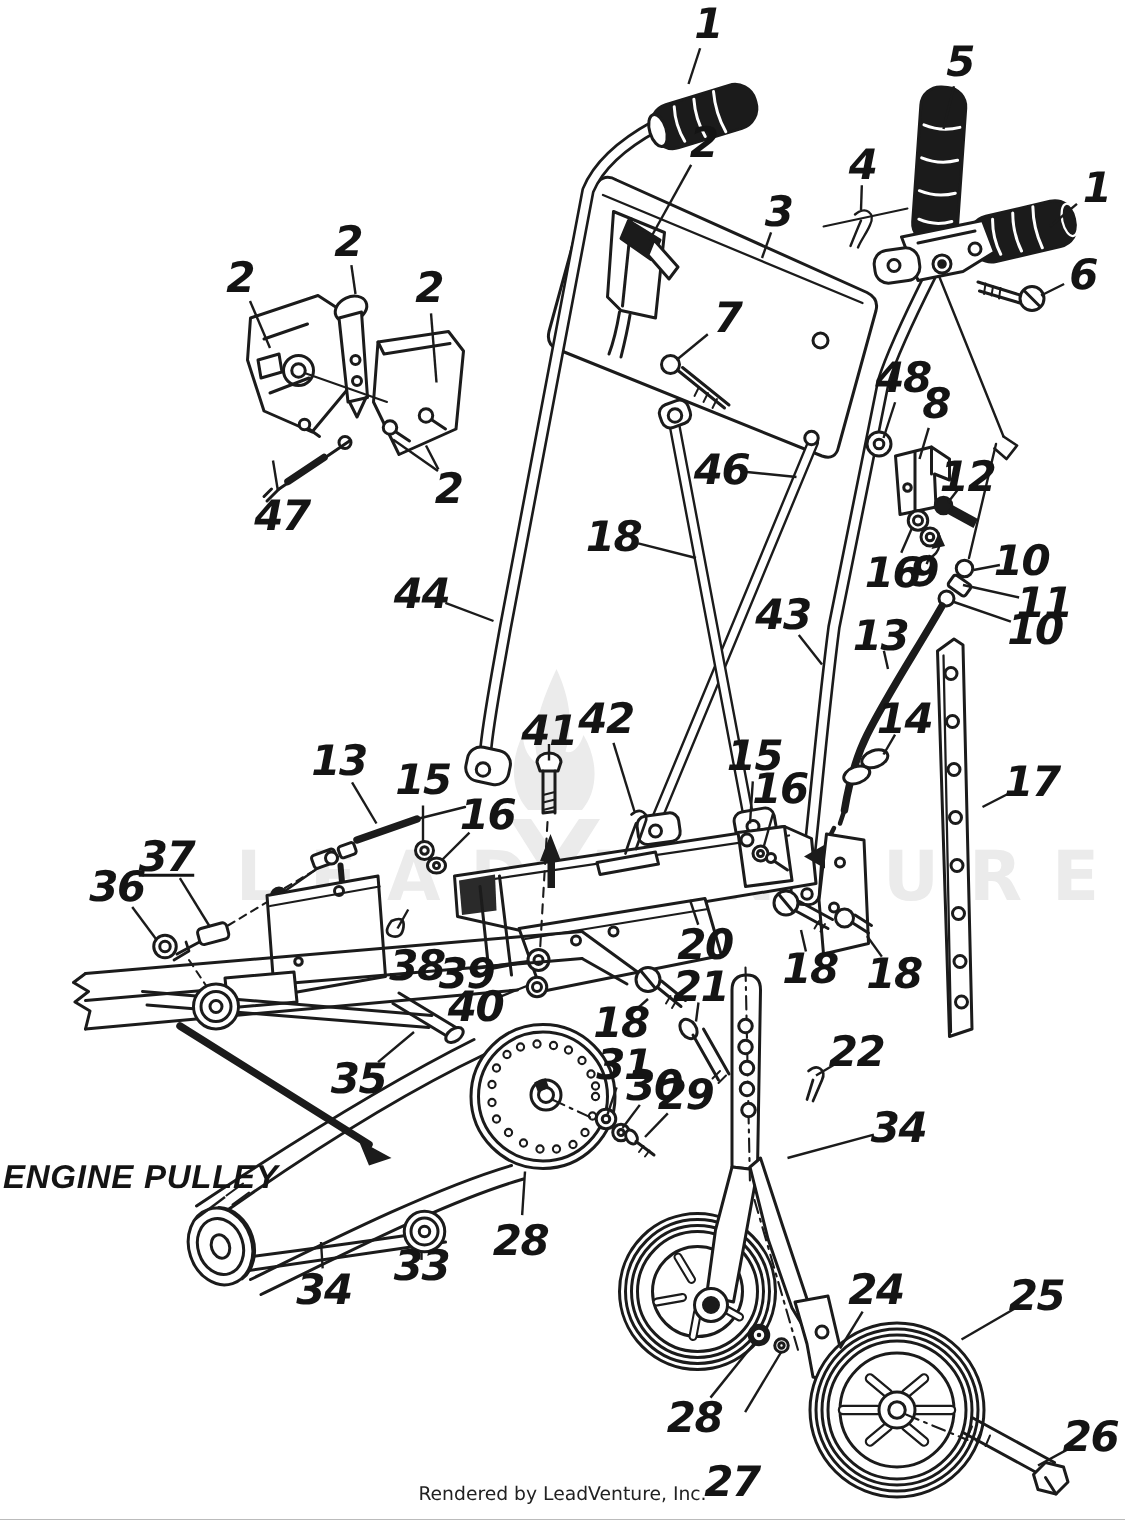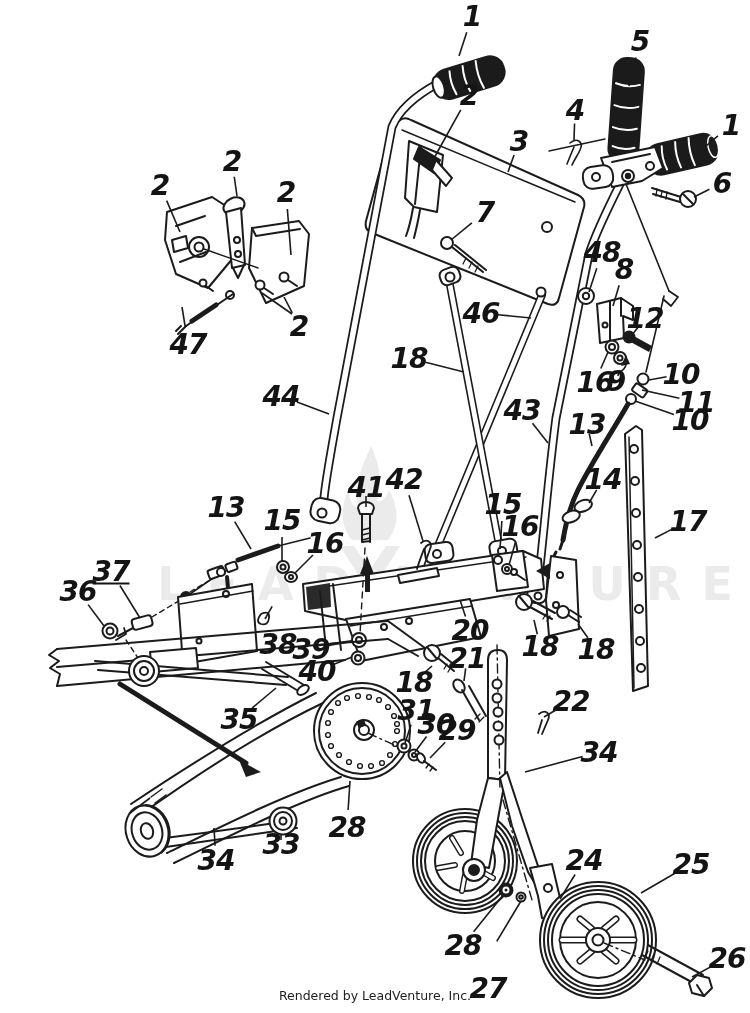--- a/index.html
+++ b/index.html
@@ -504,16 +504,17 @@
       <span class="callout" style="left: 347px; top: 827px;">28</span>
       <span class="callout" style="left: 281px; top: 844px;">33</span>
       <span class="callout" style="left: 216px; top: 860px;">34</span>
       <span class="callout" style="left: 584px; top: 860px;">24</span>
       <span class="callout" style="left: 691px; top: 864px;">25</span>
       <span class="callout" style="left: 463px; top: 945px;">28</span>
       <span class="callout" style="left: 488px; top: 956px; margin-top: 32px;">27</span>
       <span class="callout" style="left: 727px; top: 958px;">26</span>
     </div>
 
+<div id="engine-pulley-label">ENGINE PULLEY</div>
 
 <div id="footer-credit">Rendered by LeadVenture, Inc.</div>
 
 </div>
 
 </body></html>

